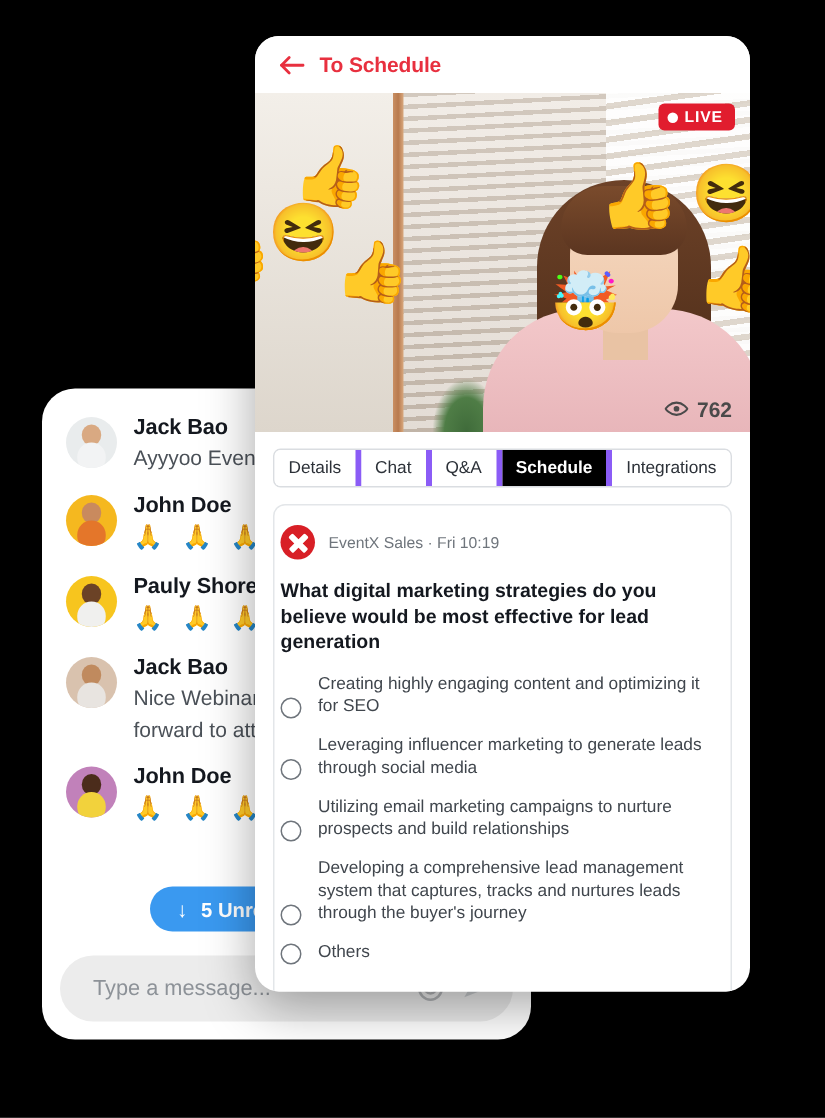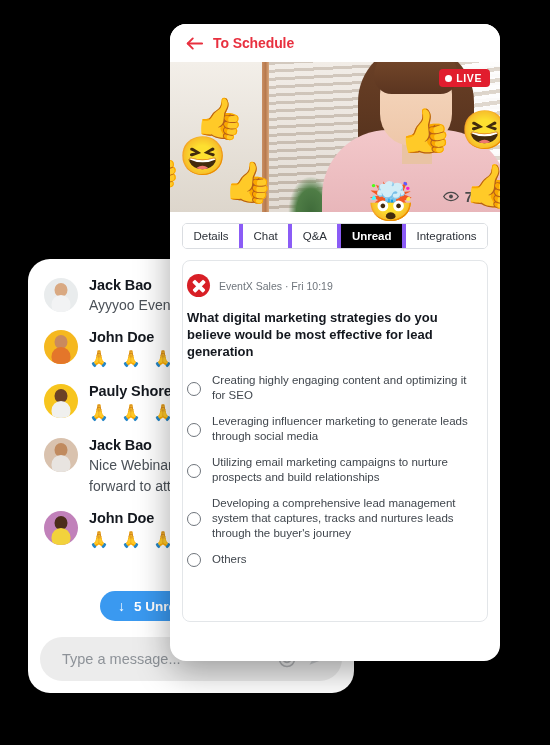--- a/index.html
+++ b/index.html
@@ -175,21 +175,21 @@
     color: #e8303f;
     font-size: 14px;
     font-weight: 700;
     letter-spacing: -0.1px;
   }
 
   
   .video-wrap {
     position: relative;
     width: 330px;
-    height: 150px;
+    height: 226px;
     overflow: hidden;
     background: #cfcac4;
   }
   .video-bg {
     position: absolute;
     inset: 0;
     background:
       linear-gradient(180deg, rgba(255,255,255,0.18), rgba(120,105,95,0.10)),
       repeating-linear-gradient(177deg,
         #efe9e2 0px, #efe9e2 5px,
@@ -378,21 +378,21 @@
   .poll-question {
     font-size: 13px;
     font-weight: 700;
     color: #14181f;
     line-height: 17px;
     margin-bottom: 13px;
   }
 
   .poll-option {
     display: flex;
-    align-items: center;
+    align-items: flex-end;
     gap: 11px;
     margin-bottom: 11px;
     cursor: pointer;
   }
   .radio {
     width: 14px; height: 14px;
     flex: 0 0 14px;
     border: 1.6px solid #6f757c;
     border-radius: 50%;
     margin-top: 1px;
@@ -532,21 +532,21 @@
           </svg>
         </span>
         <span>762</span>
       </div>
     </div>
 
     <div class="tabs">
       <div class="tab">Details</div>
       <div class="tab">Chat</div>
       <div class="tab">Q&amp;A</div>
-      <div class="tab active">Unread</div>
+      <div class="tab active">Schedule</div>
       <div class="tab">Integrations</div>
     </div>
 
     <div class="poll-card">
 
       <div class="poll-meta">
         <span class="brand-logo"></span>
         <span class="poll-meta-text">EventX Sales · Fri 10:19</span>
       </div>
 

